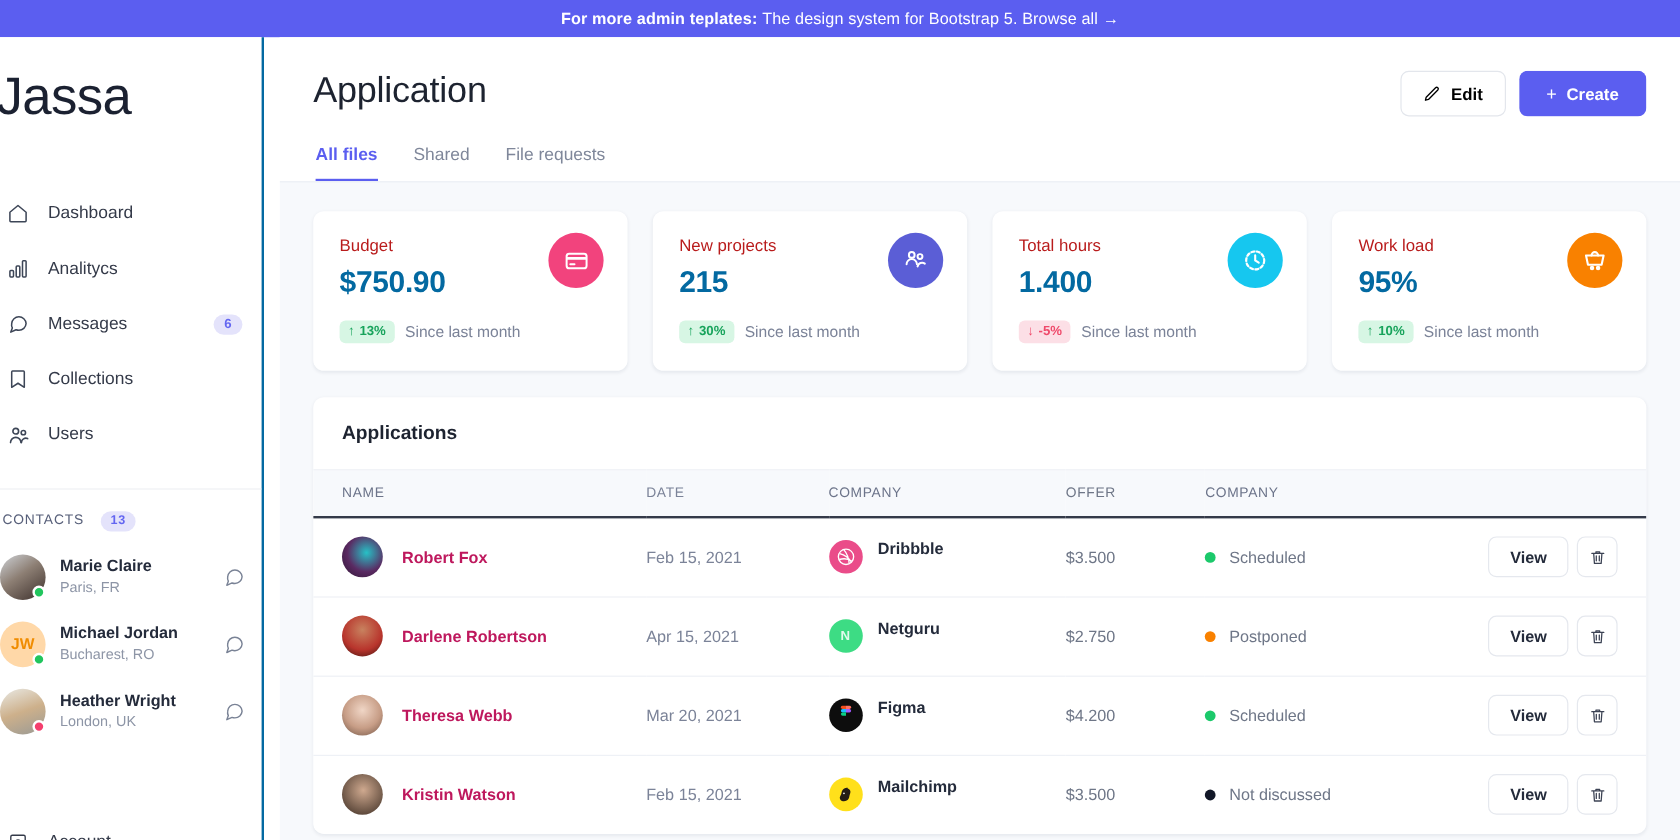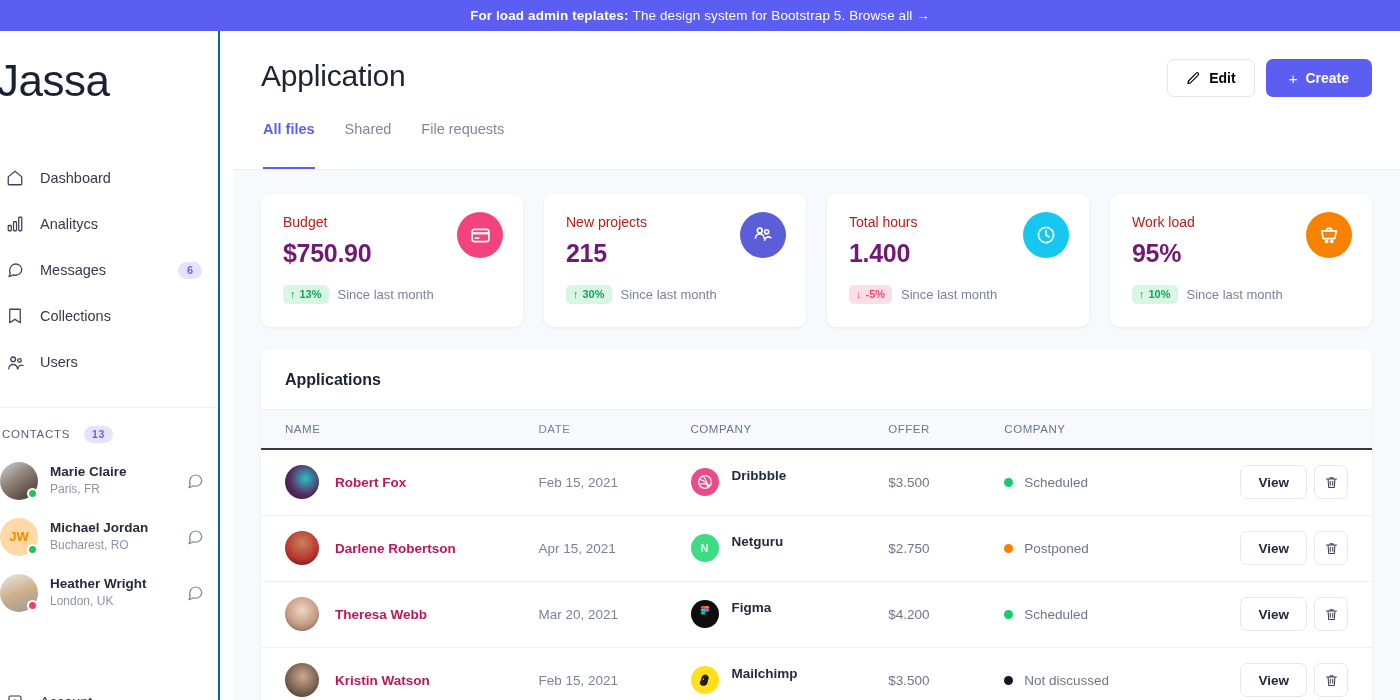--- a/index.html
+++ b/index.html
@@ -149,21 +149,21 @@
     border: 1px solid transparent;
   }
   .btn-edit { background: #fff; border-color: #e3e6ec; color: #000000; }
   .btn-create { background: #5b5ef0; color: #fff; padding: 0 22px; }
   .btn-create .plus { font-size: 15px; font-weight: 400; }
 
   .tabs { display: flex; gap: 30px; margin-top: 24px; padding-left: 2px; }
   .tab {
     font-size: 14.5px;
     color: #7f879a;
-    padding-bottom: 30px;
+    padding-bottom: 12px;
     cursor: pointer;
     border-bottom: 2px solid transparent;
   }
   .tab.active { color: #5b5ef0; font-weight: 700; border-bottom-color: #5b5ef0; }
 
   .content {
     flex: 1;
     background: #f7f9fc;
     border-top: 1px solid #eceff4;
     padding: 24px 28px 0 28px;
@@ -174,21 +174,21 @@
   .stats { display: grid; grid-template-columns: repeat(4, 1fr); gap: 21px; }
   .stat-card {
     background: #fff;
     border-radius: 9px;
     padding: 20px 20px 18px 22px;
     box-shadow: 0 1px 3px rgba(20,30,60,.07);
     position: relative;
     height: 133px;
   }
   .stat-label { font-size: 14px; color: #b91c1c; }
-  .stat-value { font-size: 25px; font-weight: 700; color: #701a75; margin-top: 9px; letter-spacing: -.3px; }
+  .stat-value { font-size: 25px; font-weight: 700; color: #0369a1; margin-top: 9px; letter-spacing: -.3px; }
   .stat-foot { display: flex; align-items: center; gap: 9px; margin-top: 17px; }
   .delta {
     font-size: 11px; font-weight: 700;
     border-radius: 5px; padding: 4px 7px; line-height: 1;
     display: inline-flex; align-items: center; gap: 4px;
   }
   .delta.up { background: #d7f6e4; color: #17a35b; }
   .delta.down { background: #fcdfe6; color: #ef4a6b; }
   .stat-since { font-size: 13px; color: #7b8398; }
   .stat-icon {
@@ -260,21 +260,21 @@
     border-radius: 7px; height: 34px; width: 34px;
     display: inline-flex; align-items: center; justify-content: center;
     cursor: pointer; color: #3c4354;
   }
   svg { display: block; }
 </style>
 </head>
 <body>
 
 <div class="promo-banner">
-  <span class="strong">For load admin teplates:</span>
+  <span class="strong">For more admin teplates:</span>
   <span class="rest">The design system for Bootstrap 5. Browse all →</span>
 </div>
 
 <div class="shell">
 
   <aside class="sidebar">
     <div class="brand">Jassa</div>
 
     <nav class="nav">
 

